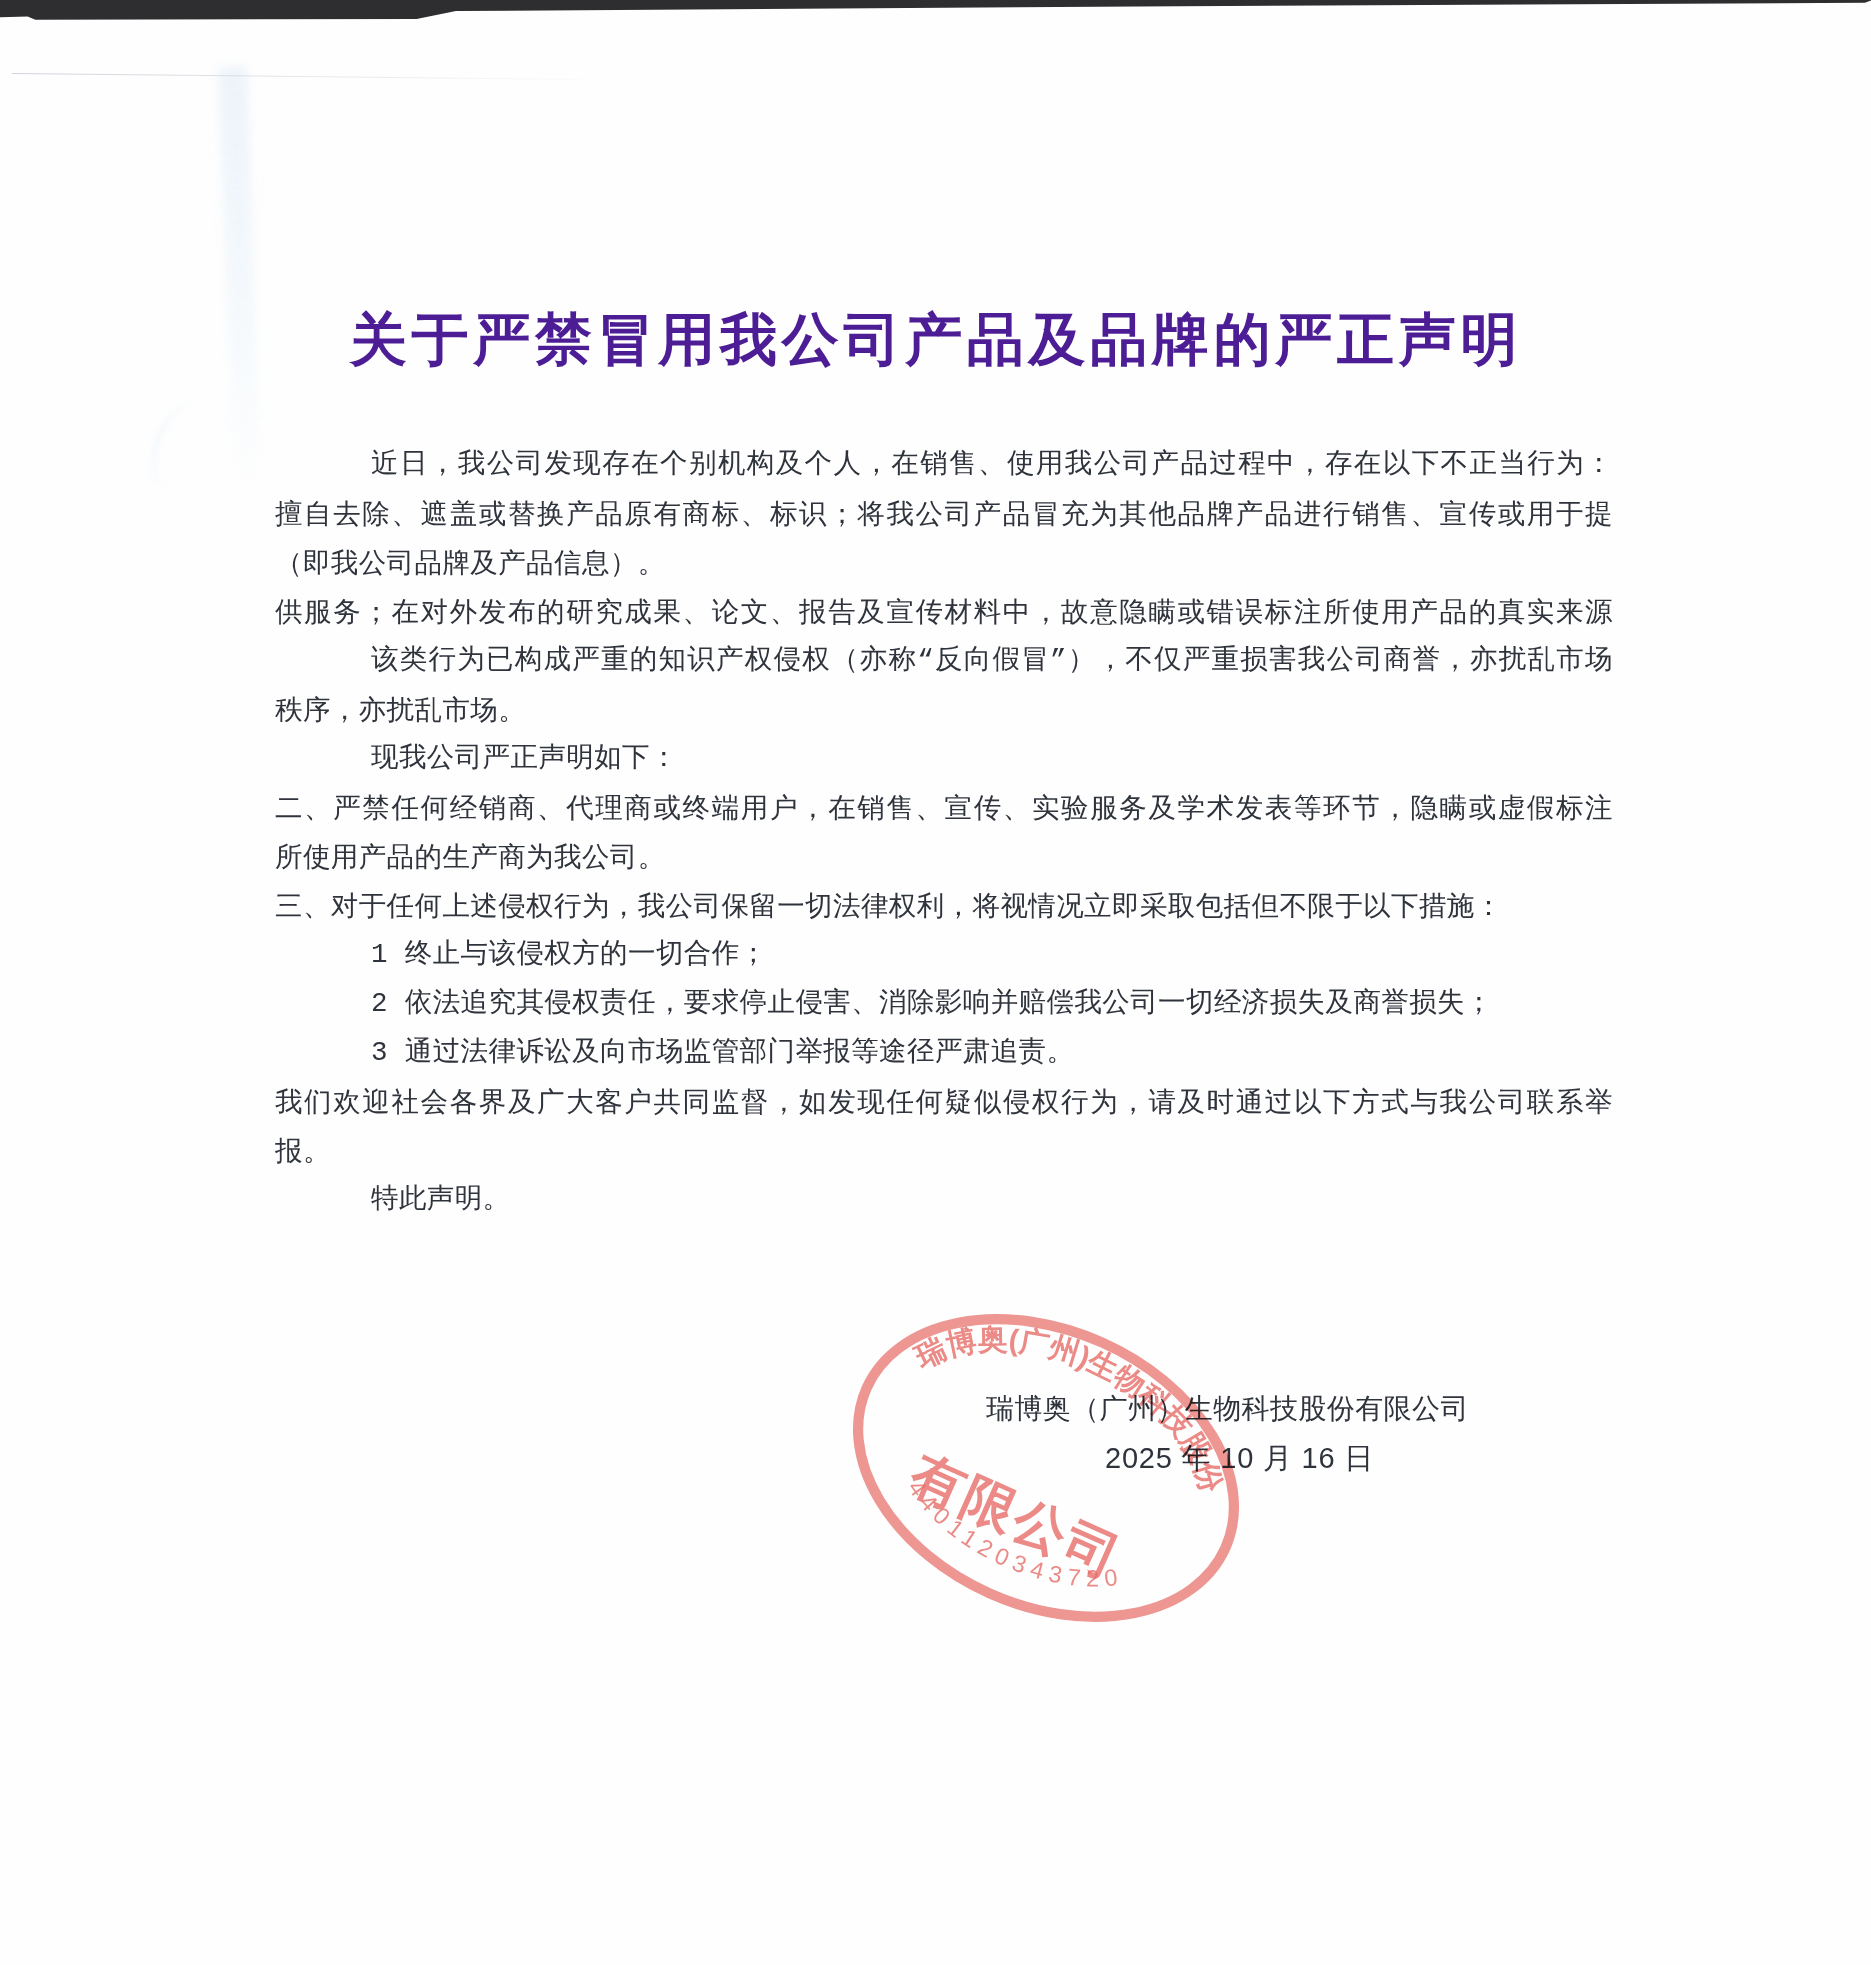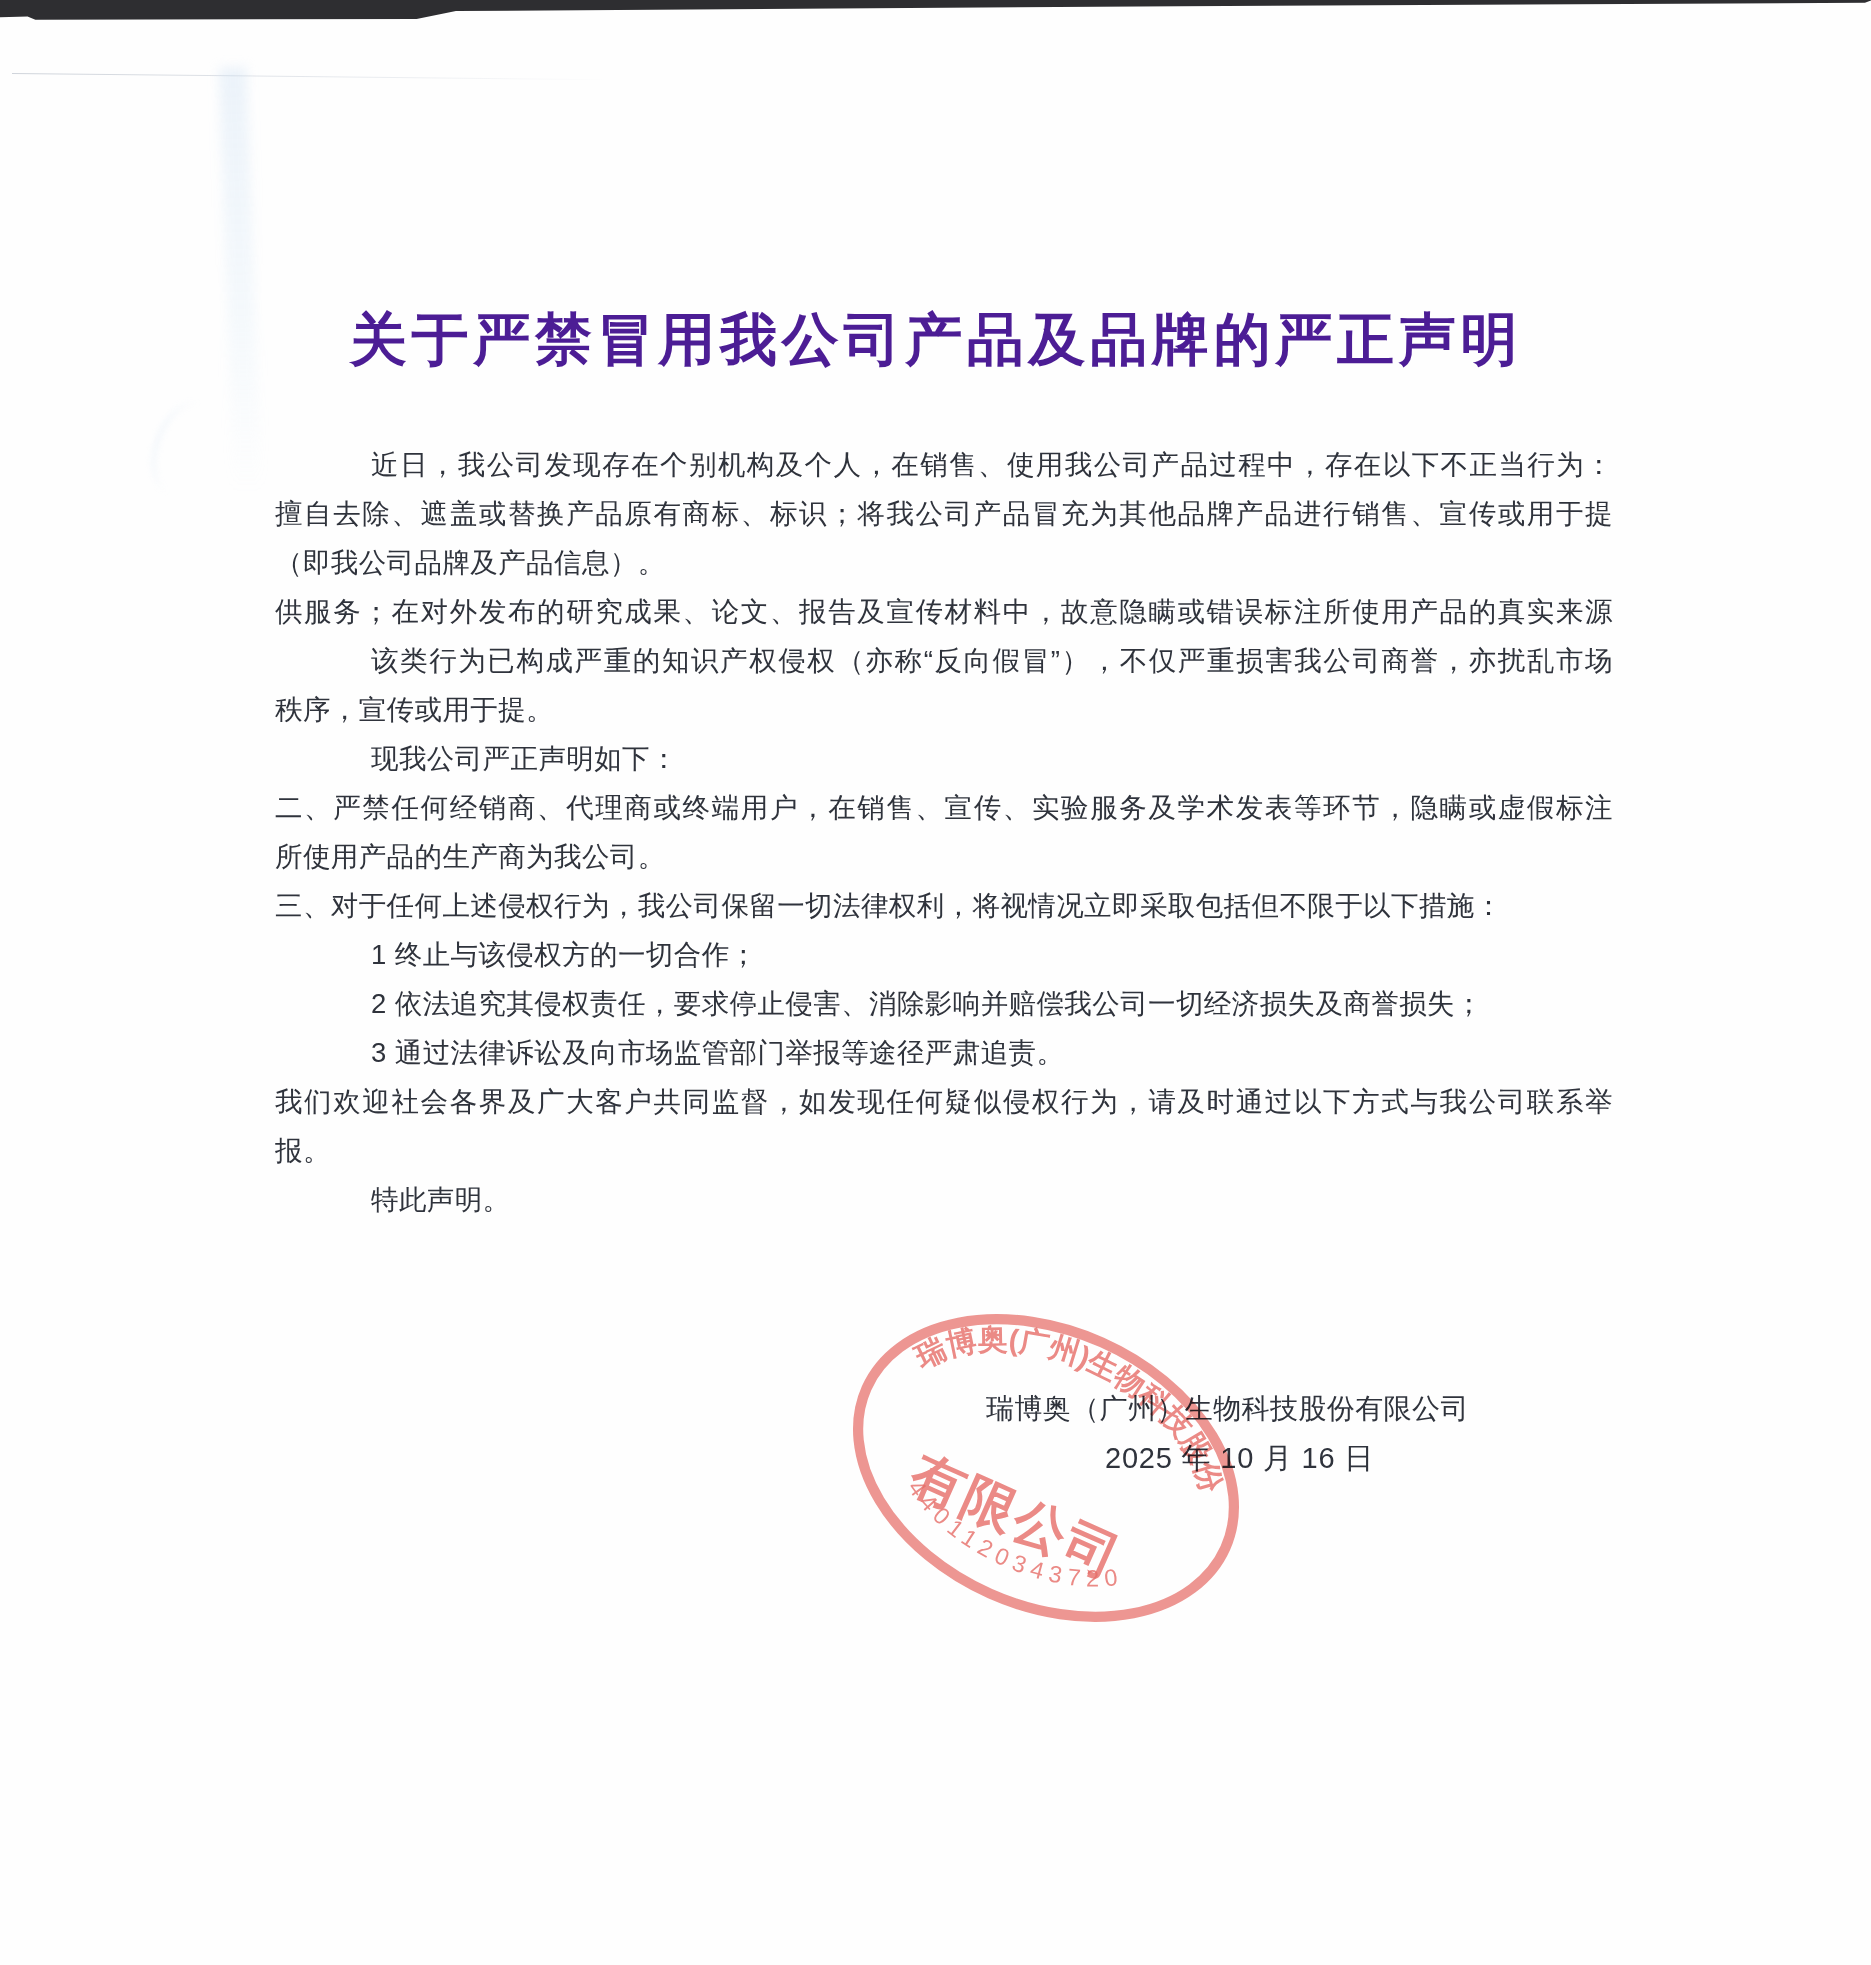--- a/index.html
+++ b/index.html
@@ -77,20 +77,21 @@
     text-align: left;
     white-space: nowrap;
   }
   .body-text .line.stretch {
     text-align: justify;
     text-align-last: justify;
     white-space: normal;
   }
   .body-text .line.indent {
     padding-left: 96px;
+    font-family: Liberation Mono, monospace;
   }
   .body-text .line.stretch.indent {
     padding-left: 0;
     text-indent: 96px;
   }
 
   .sign-company {
     position: absolute;
     left: 986px; top: 1384px;
     font-size: 28px;
@@ -133,21 +134,21 @@
   <div class="curl"></div>
 
   <h1 class="doc-title">关于严禁冒用我公司产品及品牌的严正声明</h1>
 
   <div class="body-text" id="body-lines">
       <div class="line indent stretch">近日，我公司发现存在个别机构及个人，在销售、使用我公司产品过程中，存在以下不正当行为：</div>
       <div class="line stretch">擅自去除、遮盖或替换产品原有商标、标识；将我公司产品冒充为其他品牌产品进行销售、宣传或用于提</div>
       <div class="line">（即我公司品牌及产品信息）。</div>
       <div class="line stretch">供服务；在对外发布的研究成果、论文、报告及宣传材料中，故意隐瞒或错误标注所使用产品的真实来源</div>
       <div class="line indent stretch">该类行为已构成严重的知识产权侵权（亦称“反向假冒”），不仅严重损害我公司商誉，亦扰乱市场</div>
-      <div class="line">秩序，宣传或用于提。</div>
+      <div class="line">秩序，亦扰乱市场。</div>
       <div class="line indent">现我公司严正声明如下：</div>
       <div class="line stretch">二、严禁任何经销商、代理商或终端用户，在销售、宣传、实验服务及学术发表等环节，隐瞒或虚假标注</div>
       <div class="line">所使用产品的生产商为我公司。</div>
       <div class="line">三、对于任何上述侵权行为，我公司保留一切法律权利，将视情况立即采取包括但不限于以下措施：</div>
       <div class="line indent">1  终止与该侵权方的一切合作；</div>
       <div class="line indent">2  依法追究其侵权责任，要求停止侵害、消除影响并赔偿我公司一切经济损失及商誉损失；</div>
       <div class="line indent">3  通过法律诉讼及向市场监管部门举报等途径严肃追责。</div>
       <div class="line stretch">我们欢迎社会各界及广大客户共同监督，如发现任何疑似侵权行为，请及时通过以下方式与我公司联系举</div>
       <div class="line">报。</div>
       <div class="line indent">特此声明。</div>

